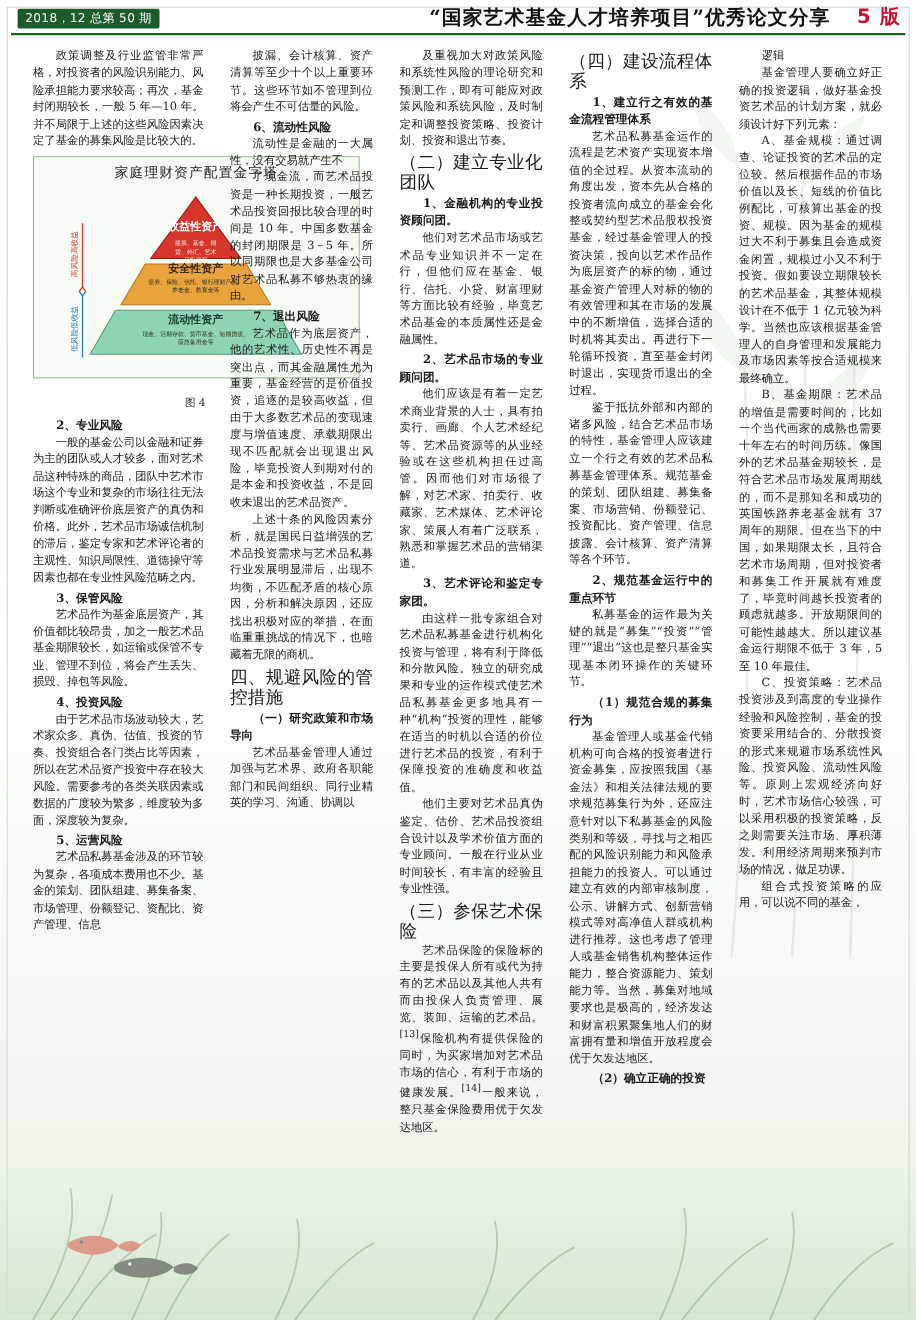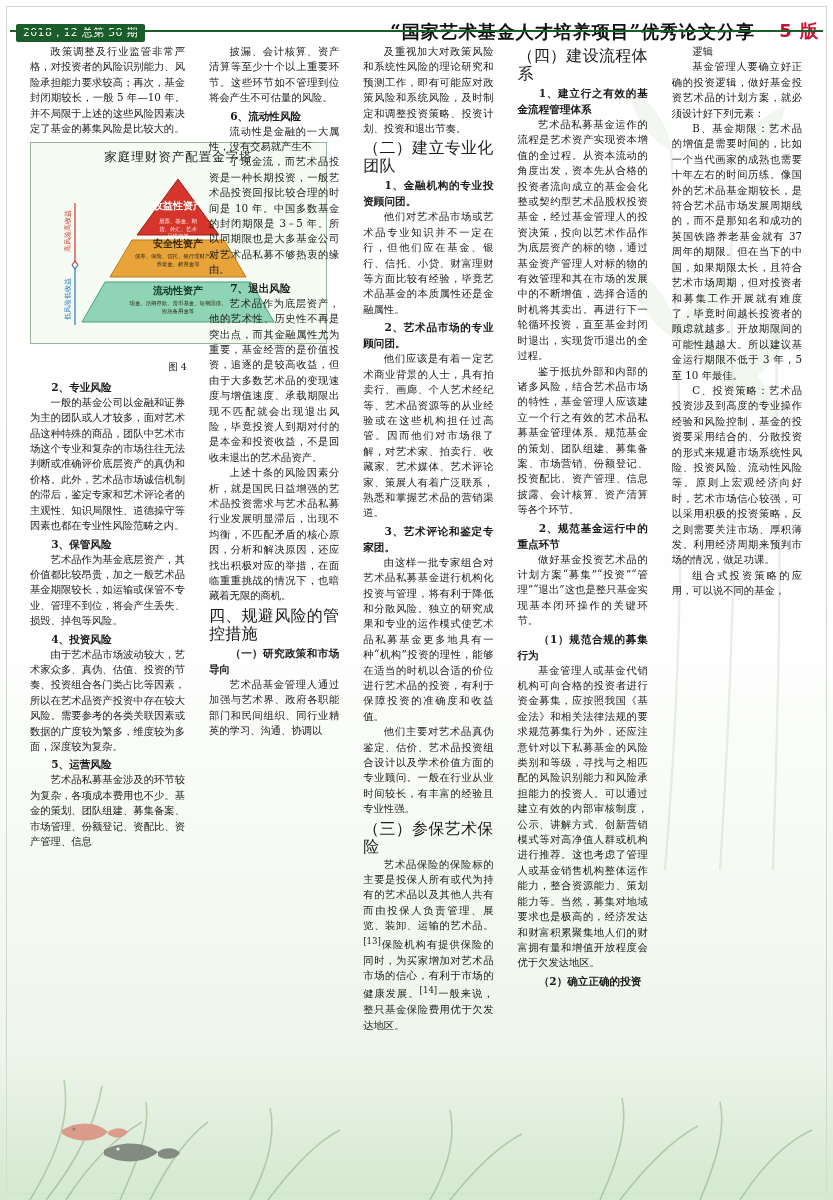--- a/index.html
+++ b/index.html
@@ -28,21 +28,21 @@
     position:absolute;left:0;bottom:0;width:833px;height:190px;
     opacity:.55;pointer-events:none;
   }
   .deco-wash{
     position:absolute;left:0;bottom:0;width:833px;height:150px;
     background:linear-gradient(180deg,rgba(226,240,222,0) 0%,rgba(206,229,200,.75) 100%);
     pointer-events:none;
   }
   
   .masthead{
-    position:absolute;left:0;top:16px;width:833px;height:34px;text-decoration:underline;
+    position:absolute;left:0;top:0;width:833px;height:34px;text-decoration:underline;
   }
   .issue-tag{
     position:absolute;left:16px;top:8px;
     background:#1a5c2a;color:#fff;
     font-size:11px;line-height:16px;
     padding:1px 7px;border-radius:2px;
     letter-spacing:.3px;
     white-space:nowrap;
   }
   .head-title{
@@ -220,26 +220,27 @@
         <p>他们主要对艺术品真伪鉴定、估价、艺术品投资组合设计以及学术价值方面的专业顾问。一般在行业从业时间较长，有丰富的经验且专业性强。</p>
         <span class="h-sec">（三）参保艺术保险</span>
         <p>艺术品保险的保险标的主要是投保人所有或代为持有的艺术品以及其他人共有而由投保人负责管理、展览、装卸、运输的艺术品。<sup>[13]</sup>保险机构有提供保险的同时，为买家增加对艺术品市场的信心，有利于市场的健康发展。<sup>[14]</sup>一般来说，整只基金保险费用优于欠发达地区。</p>
       </div>
       <div class="col">
         <span class="h-sec">（四）建设流程体系</span>
         <span class="h-sub">1、建立行之有效的基金流程管理体系</span>
         <p>艺术品私募基金运作的流程是艺术资产实现资本增值的全过程。从资本流动的角度出发，资本先从合格的投资者流向成立的基金会化整或契约型艺术品股权投资基金，经过基金管理人的投资决策，投向以艺术作品作为底层资产的标的物，通过基金资产管理人对标的物的有效管理和其在市场的发展中的不断增值，选择合适的时机将其卖出。再进行下一轮循环投资，直至基金封闭时退出，实现货币退出的全过程。</p>
         <p>鉴于抵抗外部和内部的诸多风险，结合艺术品市场的特性，基金管理人应该建立一个行之有效的艺术品私募基金管理体系。规范基金的策划、团队组建、募集备案、市场营销、份额登记、投资配比、资产管理、信息披露、会计核算、资产清算等各个环节。</p>
         <span class="h-sub">2、规范基金运行中的重点环节</span>
-        <p>做好基金投资艺术品的计划方案“募集”“投资”“管理”“退出”这也是整只基金实现基本闭环操作的关键环节。</p>
+        <p>私募基金的运作最为关键的就是“募集”“投资”“管理”“退出”这也是整只基金实现基本闭环操作的关键环节。</p>
         <span class="h-sub">（1）规范合规的募集行为</span>
         <p>基金管理人或基金代销机构可向合格的投资者进行资金募集，应按照我国《基金法》和相关法律法规的要求规范募集行为外，还应注意针对以下私募基金的风险类别和等级，寻找与之相匹配的风险识别能力和风险承担能力的投资人。可以通过建立有效的内部审核制度，公示、讲解方式、创新营销模式等对高净值人群或机构进行推荐。这也考虑了管理人或基金销售机构整体运作能力，整合资源能力、策划能力等。当然，募集对地域要求也是极高的，经济发达和财富积累聚集地人们的财富拥有量和增值开放程度会优于欠发达地区。</p>
         <span class="h-sub">（2）确立正确的投资</span>
       </div>
       <div class="col">
         <p>逻辑</p>
         <p>基金管理人要确立好正确的投资逻辑，做好基金投资艺术品的计划方案，就必须设计好下列元素：</p>
+        <p>A、基金规模：通过调查、论证投资的艺术品的定位较。然后根据作品的市场价值以及长、短线的价值比例配比，可核算出基金的投资、规模。因为基金的规模过大不利于募集且会造成资金闲置，规模过小又不利于投资。假如要设立期限较长的艺术品基金，其整体规模设计在不低于 1 亿元较为科学。当然也应该根据基金管理人的自身管理和发展能力及市场因素等按合适规模来最终确立。</p>
         <p>B、基金期限：艺术品的增值是需要时间的，比如一个当代画家的成熟也需要十年左右的时间历练。像国外的艺术品基金期较长，是符合艺术品市场发展周期线的，而不是那知名和成功的英国铁路养老基金就有 37 周年的期限。但在当下的中国，如果期限太长，且符合艺术市场周期，但对投资者和募集工作开展就有难度了，毕竟时间越长投资者的顾虑就越多。开放期限间的可能性越越大。所以建议基金运行期限不低于 3 年，5 至 10 年最佳。</p>
         <p>C、投资策略：艺术品投资涉及到高度的专业操作经验和风险控制，基金的投资要采用结合的、分散投资的形式来规避市场系统性风险、投资风险、流动性风险等。原则上宏观经济向好时，艺术市场信心较强，可以采用积极的投资策略，反之则需要关注市场、厚积薄发。利用经济周期来预判市场的情况，做足功课。</p>
         <p>组合式投资策略的应用，可以说不同的基金，</p>
       </div>
     </div>
 </div>
 
 </body></html>

